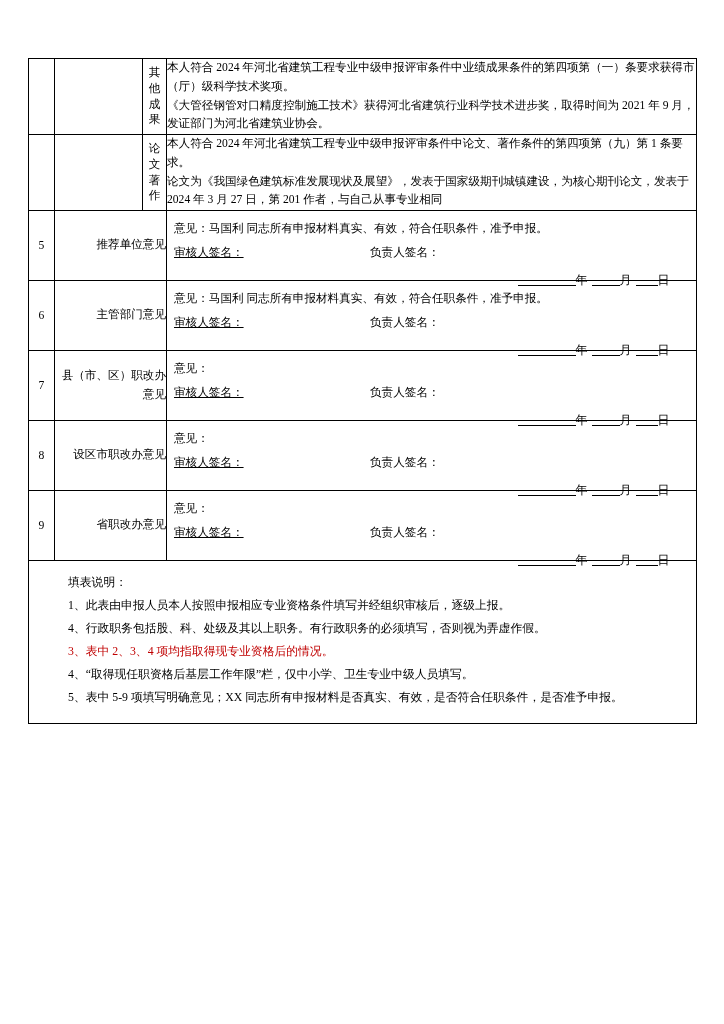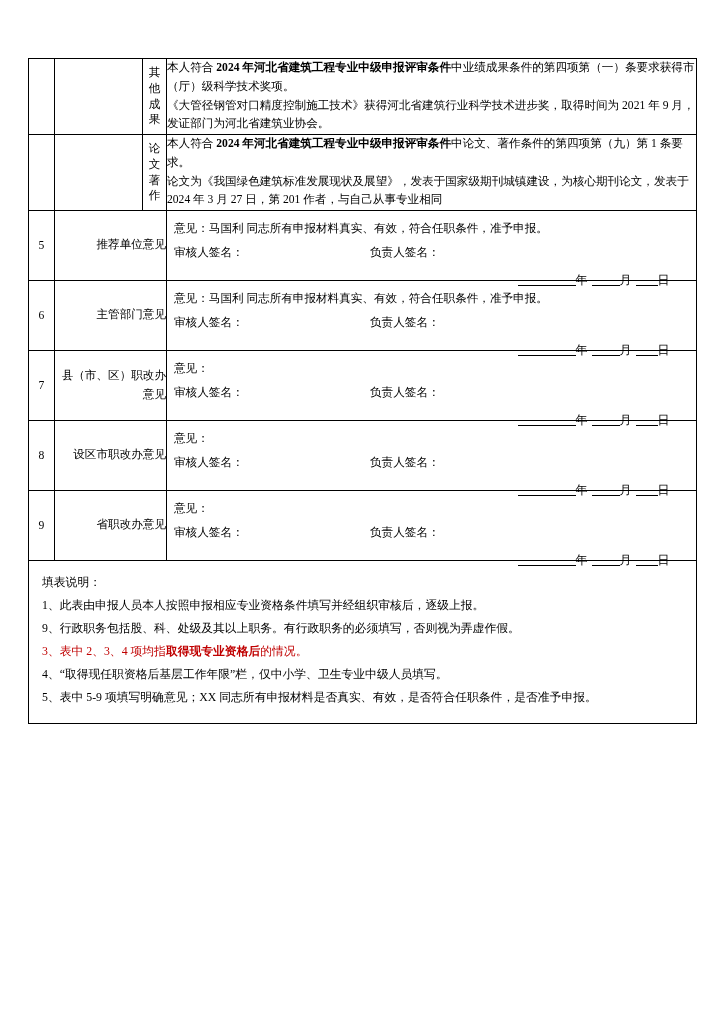--- a/index.html
+++ b/index.html
@@ -59,55 +59,55 @@
     vertical-align: middle !important;
     text-align: center;
     font-size: 11.6px;
     line-height: 1.35;
     padding: 4px 2px;
     letter-spacing: 0;
   }
   .vertical-label span {
     display: block;
   }
-  b, .bold { font-weight: bold; }
+  b, .bold { font-weight: normal; }
 
   .opinion-body {
     padding: 7px 8px 6px 7px;
     font-size: 11.6px;
     line-height: 1.85;
     position: relative;
     height: 56px;
     box-sizing: content-box;
   }
   .op-line1 { }
   .sig-row {
     display: flex;
     margin-top: 2px;
   }
-  .sig-left { width: 196px; }
+  .sig-left { width: 196px; text-decoration: underline; }
   .sig-right { }
   .date-row {
     text-align: right;
     padding-right: 18px;
     margin-top: 6px;
     font-size: 12px;
     letter-spacing: 0.5px;
   }
   .u-long { display: inline-block; width: 58px; border-bottom: 1px solid #000; vertical-align: -2px; }
   .u-mid { display: inline-block; width: 28px; border-bottom: 1px solid #000; vertical-align: -2px; }
   .u-short { display: inline-block; width: 22px; border-bottom: 1px solid #000; vertical-align: -2px; }
 
   .notes {
     padding: 10px 12px 14px 13px;
     font-size: 11.8px;
     line-height: 1.95;
   }
   .notes .red { color: #c00000; }
-  .notes .item { white-space: nowrap; }
+  .notes .item { white-space: nowrap; margin-left: 26px; }
 </style>
 </head>
 <body>
 
 <div class="page">
 
   <table class="doc-table">
     <colgroup>
       <col class="col-num">
       <col class="col-label">
@@ -247,21 +247,21 @@
             </div>
           </div>
         </td>
       </tr>
 
       <tr>
         <td colspan="4">
           <div class="notes">
             <div class="item">填表说明：</div>
             <div class="item">1、此表由申报人员本人按照申报相应专业资格条件填写并经组织审核后，逐级上报。</div>
-            <div class="item">9、行政职务包括股、科、处级及其以上职务。有行政职务的必须填写，否则视为弄虚作假。</div>
+            <div class="item">4、行政职务包括股、科、处级及其以上职务。有行政职务的必须填写，否则视为弄虚作假。</div>
             <div class="item red">3、表中 2、3、4 项均指<b>取得现专业资格后</b>的情况。</div>
             <div class="item">4、“取得现任职资格后基层工作年限”栏，仅中小学、卫生专业中级人员填写。</div>
             <div class="item">5、表中 5-9 项填写明确意见；XX 同志所有申报材料是否真实、有效，是否符合任职条件，是否准予申报。</div>
           </div>
         </td>
       </tr>
 
     </tbody>
   </table>
 

